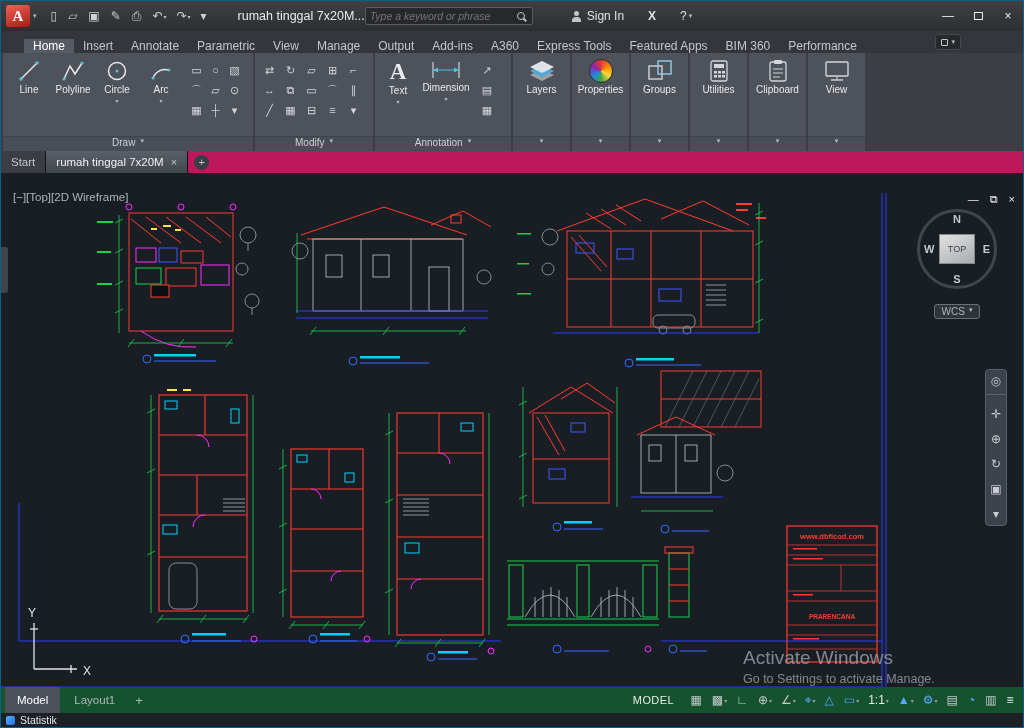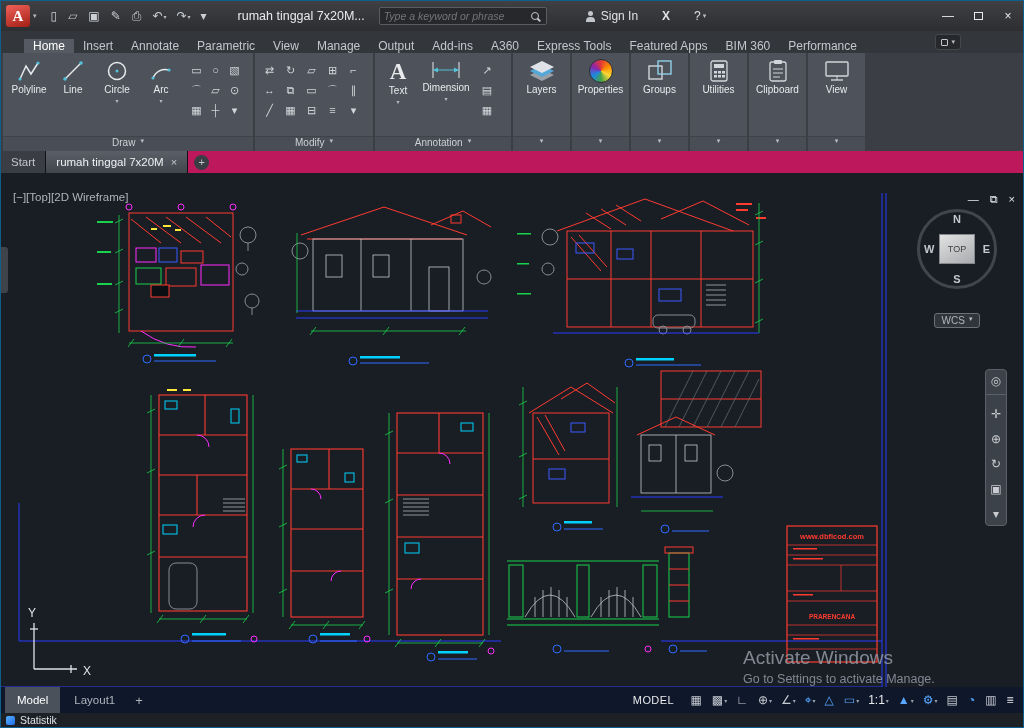--- a/index.html
+++ b/index.html
@@ -8,21 +8,21 @@
   .dd{font-size:7px;color:#b9bdc2}
 
   
   .titlebar{height:30px;flex:none;display:flex;align-items:center;background:linear-gradient(#3e4044,#2c2e31);color:#dfe1e4;font-size:12px}
   .logo{display:flex;align-items:center;gap:3px;padding:2px 6px 2px 5px;cursor:pointer}
   .logo-a{width:24px;height:22px;border-radius:3px;background:linear-gradient(160deg,#f0625a,#a21e14);color:#fff;font-weight:bold;font-size:15px;display:flex;align-items:center;justify-content:center;font-family:"Liberation Serif",serif}
   .qat{display:flex;align-items:center;gap:2px;margin-left:4px}
   .qbtn{display:inline-flex;align-items:center;gap:1px;padding:2px 4px;color:#ccd0d4;font-size:12px;cursor:pointer}
   .qbtn .dd{font-size:6px}
   .doc-title{margin-left:26px;color:#e8eaec;font-size:12.5px;white-space:nowrap}
-  .search{margin-left:14px;width:168px;height:18px;background:#26282b;border:1px solid #595d62;border-radius:2px;display:flex;align-items:center;padding:0 4px}
+  .search{width:168px;height:18px;background:#26282b;border:1px solid #595d62;border-radius:2px;display:flex;align-items:center;padding:0 4px}
   .search input{flex:1;min-width:0;background:transparent;border:none;outline:none;color:#9aa0a6;font-style:italic;font-size:10.5px;font-family:inherit}
   .mag{width:8px;height:8px;border:1.5px solid #c2c6cb;border-radius:50%;position:relative;flex:none;margin-right:3px}
   .mag::after{content:"";position:absolute;width:4px;height:1.5px;background:#c2c6cb;transform:rotate(45deg);right:-3px;bottom:-1px}
   .signin{display:flex;align-items:center;gap:5px;margin-left:38px;cursor:pointer}
   .person{position:relative;width:11px;height:11px;flex:none}
   .person .head{position:absolute;left:3px;top:0;width:5px;height:5px;border-radius:50%;background:#c2c6cb}
   .person .pbody{position:absolute;left:1px;bottom:0;width:9px;height:5px;border-radius:4px 4px 0 0;background:#c2c6cb}
   .tb-ico{margin-left:24px;color:#dfe1e4;font-size:12px;display:inline-flex;align-items:center;gap:2px;cursor:pointer}
   .tb-ico.x{font-weight:bold}
   .winctl{margin-left:auto;display:flex}
@@ -69,31 +69,31 @@
   .vp-ctl{position:absolute;right:8px;top:20px;z-index:3;display:flex;gap:11px;color:#e8eaec;font-size:11px}
   .cadsvg{position:absolute;left:0;top:0;z-index:1}
   .viewcube{position:absolute;left:908px;top:36px;width:96px;z-index:2;text-align:center}
   .vc-ring{position:relative;width:80px;height:80px;margin:0 auto;border:3px solid rgba(140,146,154,.35);border-radius:50%}
   .vc-l{position:absolute;font-size:11px;color:#c3c8ce;font-weight:bold}
   .vc-n{top:1px;left:50%;transform:translateX(-50%)}
   .vc-s{bottom:1px;left:50%;transform:translateX(-50%)}
   .vc-w{left:4px;top:50%;transform:translateY(-50%)}
   .vc-e{right:4px;top:50%;transform:translateY(-50%)}
   .vc-top{position:absolute;left:50%;top:50%;transform:translate(-50%,-50%);width:36px;height:30px;background:linear-gradient(150deg,#e2e2e2,#a9abae);border:1px solid #85898e;color:#3f4246;font-size:9px;font-weight:normal;display:flex;align-items:center;justify-content:center}
-  .wcs{display:inline-flex;gap:4px;margin-top:24px;padding:1px 7px;border:1px solid #6a7077;border-radius:3px;background:rgba(58,63,70,.7);color:#aeb4bb;font-size:10px;cursor:pointer}
+  .wcs{display:inline-flex;gap:4px;margin-top:15px;padding:1px 7px;border:1px solid #6a7077;border-radius:3px;background:rgba(58,63,70,.7);color:#aeb4bb;font-size:10px;cursor:pointer}
   .navbar{position:absolute;left:984px;top:196px;width:22px;z-index:2;background:rgba(64,70,78,.9);border:1px solid #5b6169;border-radius:4px;display:flex;flex-direction:column;align-items:center;padding:5px 0;gap:13px}
   .nicon{color:#c9cdd2;font-size:12px;line-height:12px;cursor:pointer;text-align:center;width:100%}
   .nicon.first{padding-bottom:7px;border-bottom:1px solid #5b6169}
   .palette-tab{position:absolute;left:0;top:74px;width:7px;height:46px;background:#3f444b;border-radius:0 3px 3px 0;z-index:2}
   .watermark{position:absolute;left:742px;top:474px;z-index:2;color:#9aa2ac;opacity:.8}
   .watermark .l1{font-size:19px}
   .watermark .l2{font-size:12.5px;margin-top:3px}
 
   
-  .statusbar{height:26px;flex:none;background:#0f172a;display:flex;align-items:center;padding:0 4px;gap:2px}
+  .statusbar{height:26px;flex:none;background:#14532d;display:flex;align-items:center;padding:0 4px;gap:2px}
   .ltab{height:100%;display:flex;align-items:center;padding:0 12px;font-size:11.5px;color:#aeb4bb;cursor:pointer}
   .ltab.active{background:#4a515b;color:#fff}
   .ltab-add{color:#aeb4bb;font-size:13px;padding:0 6px;cursor:pointer}
   .sb-spacer{flex:1}
   .model-btn{color:#e8eaec;font-size:11px;letter-spacing:.4px;padding:0 10px;cursor:pointer}
   .sicons{display:flex;align-items:center}
   .sicon{display:inline-flex;align-items:center;gap:1px;padding:0 4.5px;font-size:12px;cursor:pointer}
   .sicon .dd{font-size:6px;color:#9aa0a6}
   .c-gray{color:#c5cad0}.c-blue{color:#58a8ff}.c-white{color:#e8eaec}
   .taskbar{height:14px;flex:none;background:#1d2126;display:flex;align-items:center;gap:5px;padding-left:5px}
@@ -201,33 +201,33 @@
         <span class="dd">▾</span>
       </span>
   </div>
 
   <div class="ribbon">
 
     <div class="panel p-draw">
       <div class="pbody">
         <div class="bigtool">
           <svg width="24" height="24" viewBox="0 0 24 24">
+              <line x1="4" y1="20" x2="20" y2="4" stroke="#e8eaec" stroke-width="1.5"></line>
+              <circle cx="4" cy="20" r="1.8" fill="#53c1d8"></circle>
+              <circle cx="20" cy="4" r="1.8" fill="#53c1d8"></circle>
+            </svg>
+          <span>Line</span>
+        </div>
+        <div class="bigtool">
+          <svg width="24" height="24" viewBox="0 0 24 24">
               <path d="M3,20 L9,7 L14,15 L21,4" fill="none" stroke="#e8eaec" stroke-width="1.5"></path>
               <circle cx="3" cy="20" r="1.6" fill="#53c1d8"></circle>
               <circle cx="21" cy="4" r="1.6" fill="#53c1d8"></circle>
             </svg>
           <span>Polyline</span>
-        </div>
-        <div class="bigtool">
-          <svg width="24" height="24" viewBox="0 0 24 24">
-              <line x1="4" y1="20" x2="20" y2="4" stroke="#e8eaec" stroke-width="1.5"></line>
-              <circle cx="4" cy="20" r="1.8" fill="#53c1d8"></circle>
-              <circle cx="20" cy="4" r="1.8" fill="#53c1d8"></circle>
-            </svg>
-          <span>Line</span>
         </div>
         <div class="bigtool">
           <svg width="24" height="24" viewBox="0 0 24 24">
               <circle cx="12" cy="12" r="8.5" fill="none" stroke="#e8eaec" stroke-width="1.5"></circle>
               <circle cx="12" cy="12" r="1.5" fill="#53c1d8"></circle>
             </svg>
           <span>Circle</span>
           <span class="dd">▾</span>
         </div>
         <div class="bigtool">

